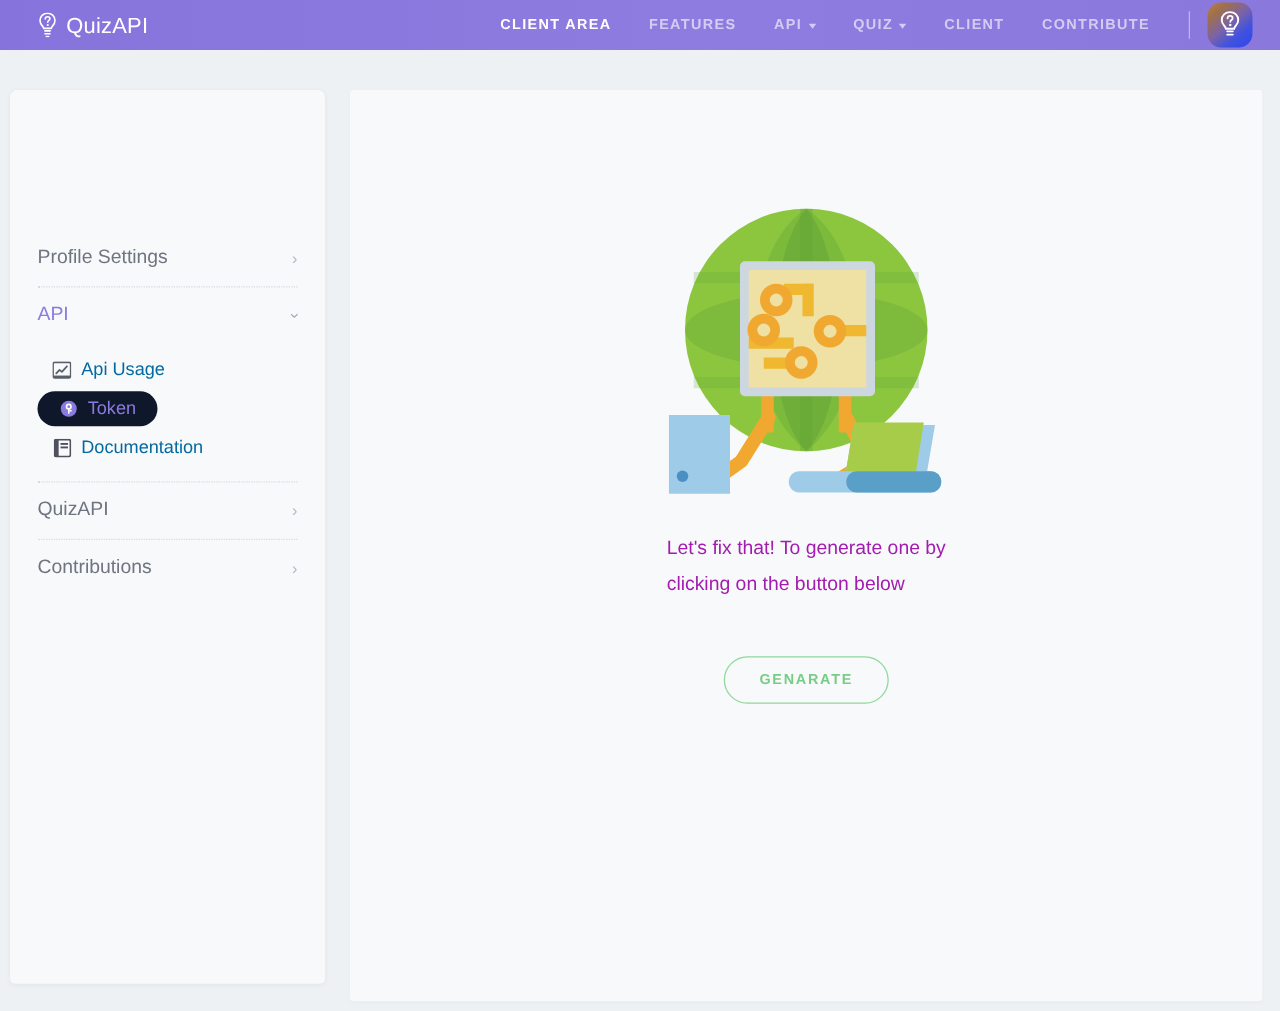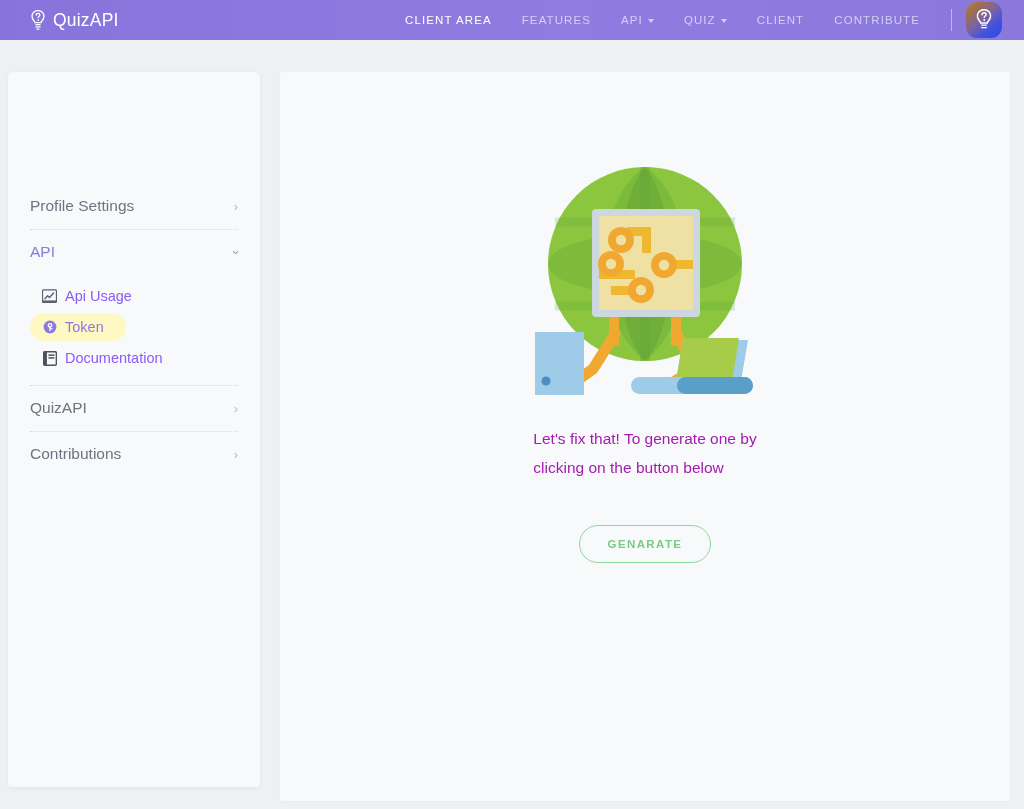--- a/index.html
+++ b/index.html
@@ -43,21 +43,21 @@
 
   .nav-menu {
     margin-left: auto;
     display: flex;
     align-items: center;
     gap: 0;
   }
   .nav-link {
     color: rgba(255,255,255,.62);
     font-size: 11.5px;
-    font-weight: normal;
+    font-weight: bold;
     letter-spacing: 1.1px;
     text-decoration: none;
     padding: 6px 15px;
     display: inline-flex;
     align-items: center;
     gap: 5px;
     white-space: nowrap;
   }
   .nav-link.active { color: #ffffff; }
   .caret {
@@ -141,24 +141,25 @@
     padding: 6px 12px 6px 12px;
     margin: 3px 0;
     border-radius: 18px;
     text-decoration: none;
     cursor: pointer;
     width: fit-content;
     min-width: 96px;
   }
   .sub-item .sub-label {
     font-size: 14.5px;
-    color: #8b5cf6;
+    color: #0369a1;
   }
   .sub-item.active {
-    background: #fef9c3;
+    background: #0f172a;
+    justify-content: center;
   }
   .sub-item.active .sub-label { color: #8a7ae0; }
   .sub-icon {
     width: 15px; height: 15px;
     display: inline-flex;
     align-items: center; justify-content: center;
     flex: 0 0 15px;
   }
   .sub-icon svg { display: block; }
 

